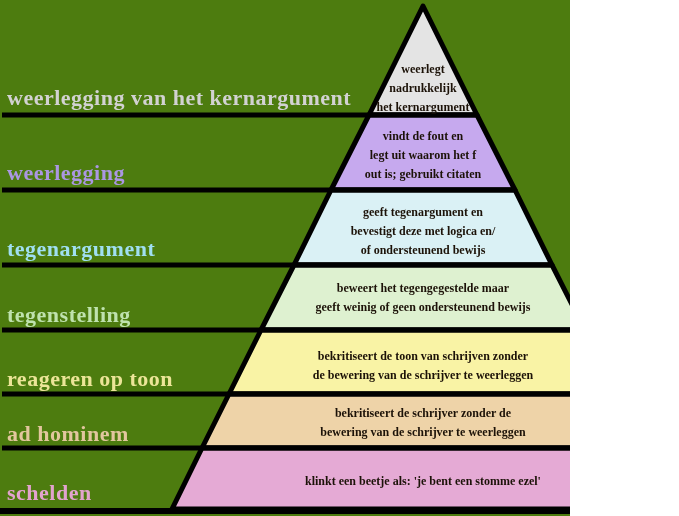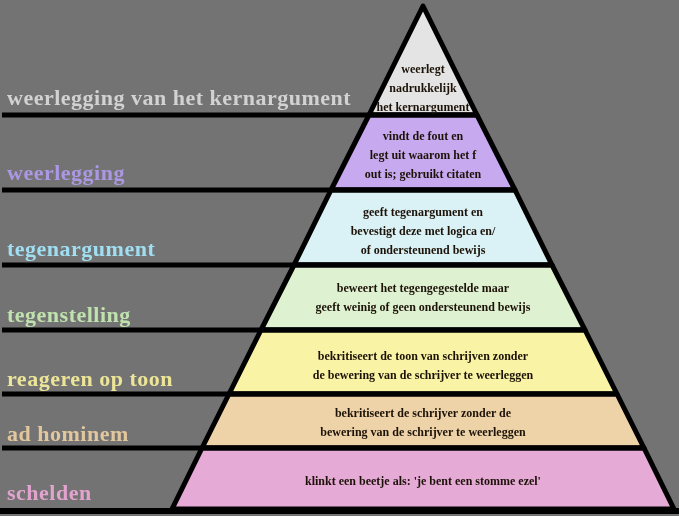--- a/index.html
+++ b/index.html
@@ -3,23 +3,23 @@
 <meta charset="utf-8">
 <style>
   html, body {
     margin: 0;
     padding: 0;
     background: #ffffff;
     font-family: "Liberation Serif", serif;
   }
   .stage {
     position: relative;
-    width: 679px;
+    width: 570px;
     height: 516px;
-    background: #737373;
+    background: #4d7c0f;
     overflow: hidden;
   }
   svg text {
     font-family: "Liberation Serif", serif;
     font-weight: bold;
   }
   .level-text {
     font-size: 12px;
     fill: #1c1208;
   }

